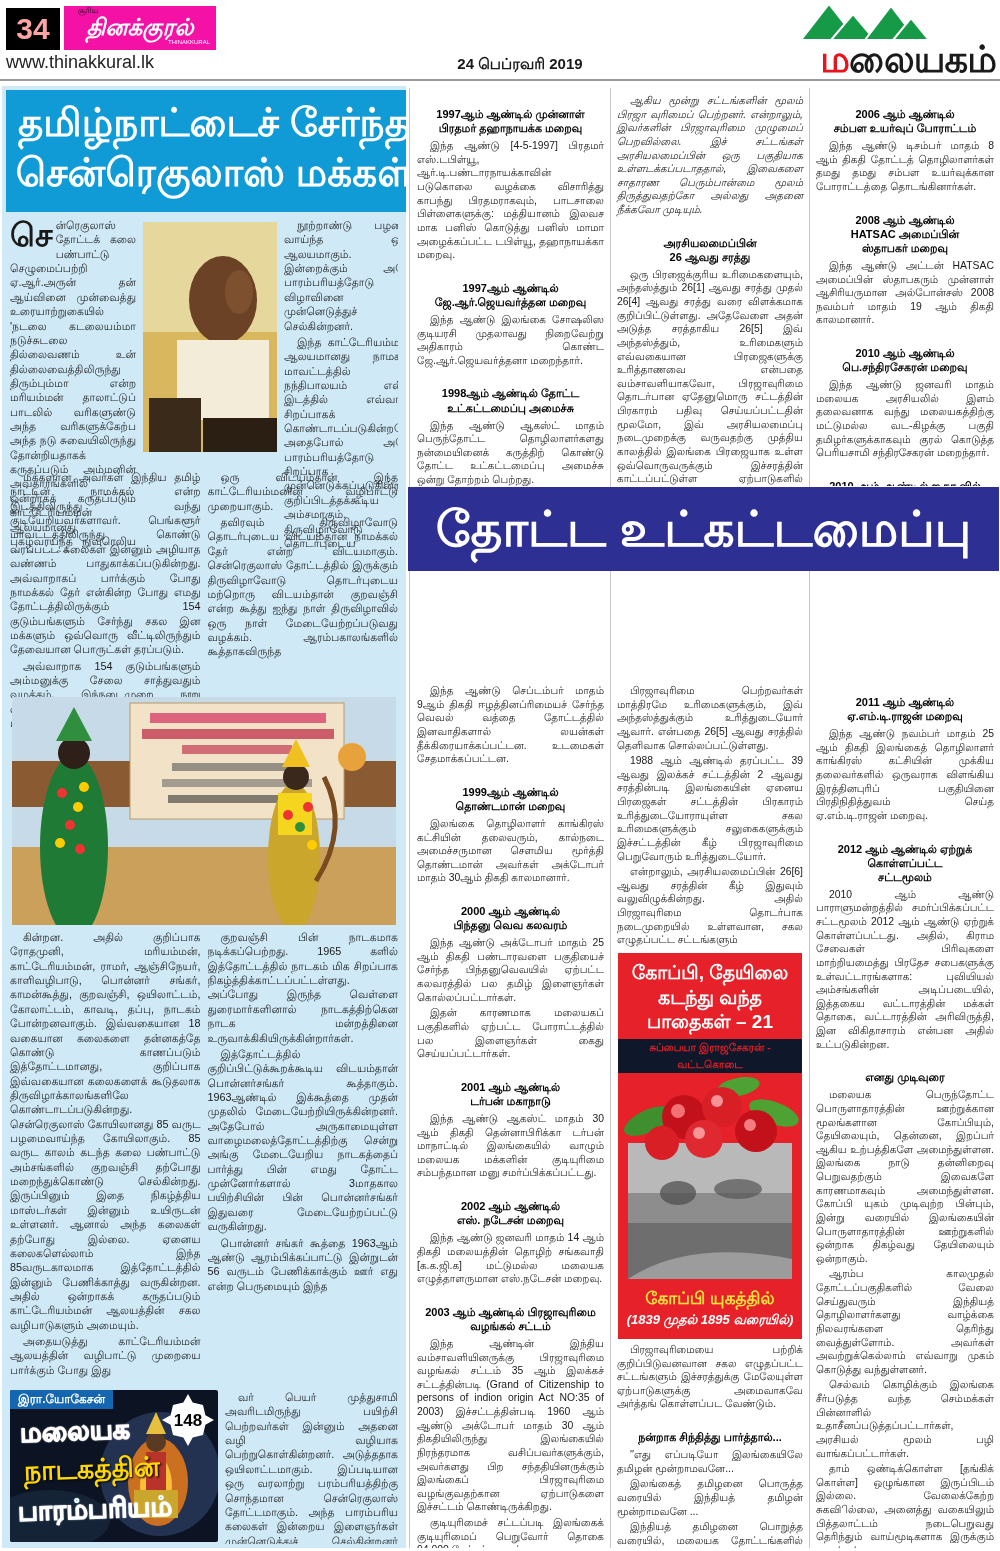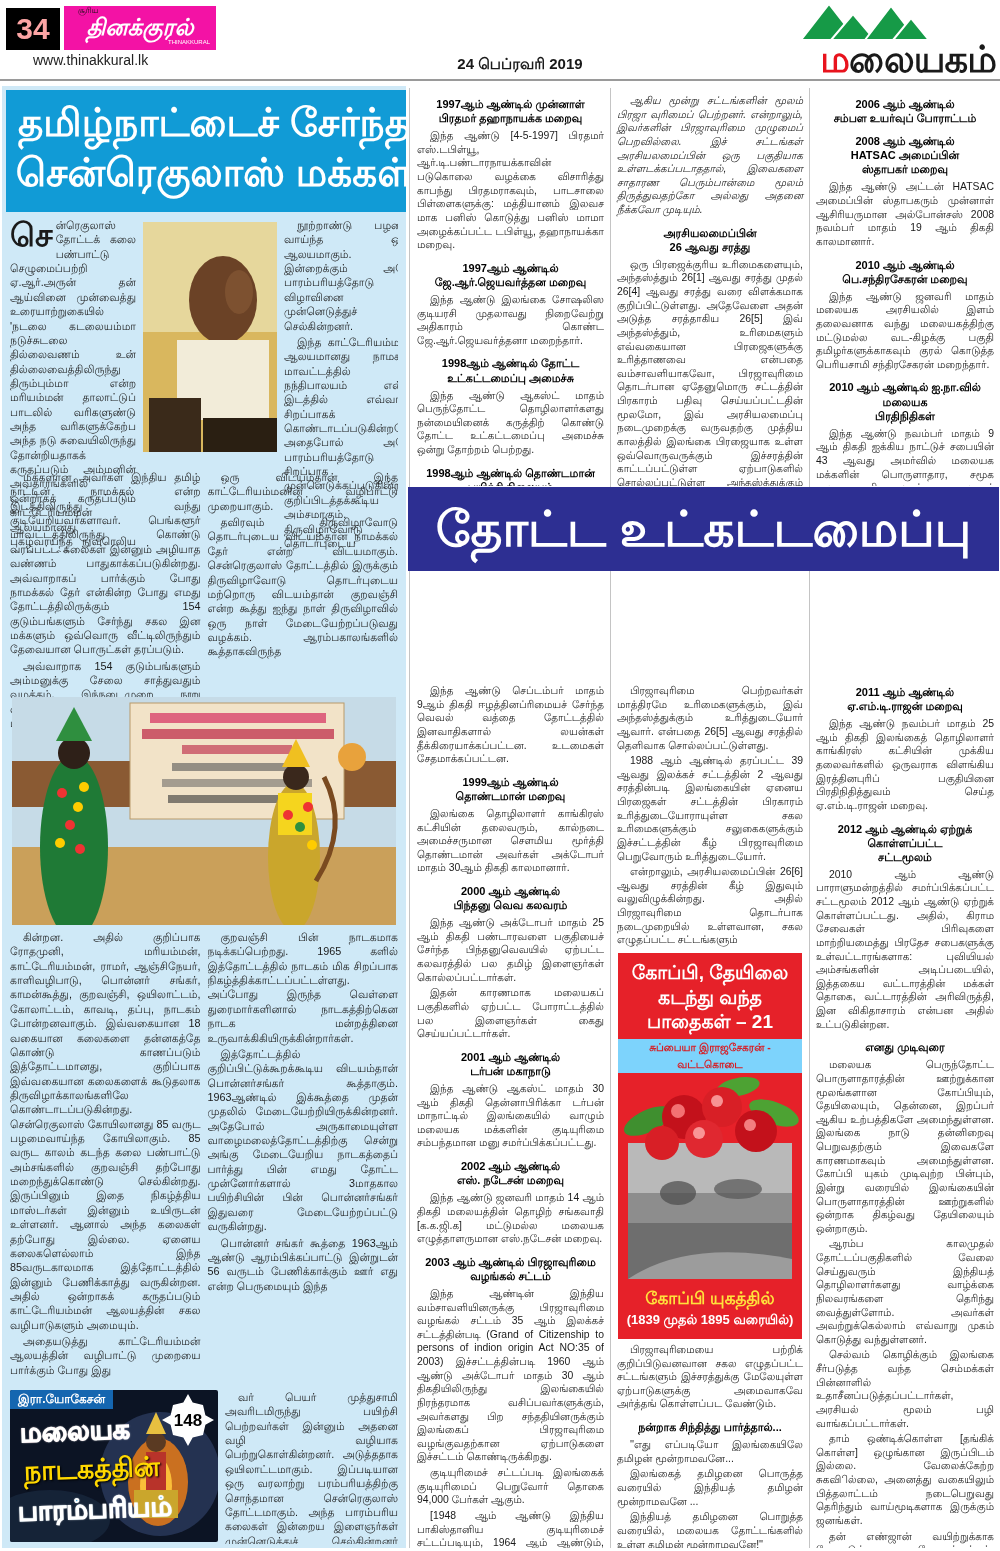--- a/index.html
+++ b/index.html
@@ -8,34 +8,34 @@
 
   
   #hdr{position:absolute;left:0;top:0;width:1000px;height:80px;}
   #pagenum{position:absolute;left:6px;top:8px;width:54px;height:42px;background:#000;color:#fca5a5;
            font-size:30px;font-weight:bold;text-align:center;line-height:42px;}
   #masthead{position:absolute;left:64px;top:6px;width:152px;height:44px;background:#f312a5;
             color:#fff;text-align:center;}
   #masthead .top{font-size:8px;color:#111;text-align:left;padding:1px 0 0 14px;line-height:8px;}
   #masthead .main{font-size:23px;font-weight:bold;font-style:italic;line-height:24px;}
   #masthead .sub{font-size:6px;line-height:7px;text-align:right;padding-right:6px;}
-  #site{position:absolute;left:6px;top:52px;font-size:14px;color:#222;margin-left:27px;}
+  #site{position:absolute;left:6px;top:52px;font-size:18px;color:#222;}
   #date{position:absolute;left:420px;top:55px;width:200px;text-align:center;font-size:15px;font-weight:bold;}
   #brand{position:absolute;right:4px;top:2px;width:215px;text-align:right;}
   #brand .mt{display:block;margin-right:18px;}
   #brand .word{font-size:37px;font-weight:bold;line-height:36px;letter-spacing:-1px;}
   #brand .word .m{color:#e8131d;}
   #hrule{position:absolute;left:0;top:79px;width:1000px;height:2px;background:#9a9a9a;}
 
   
   .vrule{position:absolute;top:88px;height:1460px;width:1px;background:#c4c4c4;}
 
   
   .sec-h{font-weight:bold;text-align:center;white-space:pre-line;font-size:11px;line-height:1.28;
-         margin:9px 0 4px 0;color:#000;}
+         margin:19px 0 4px 0;color:#000;}
   p.para{font-size:10.4px;line-height:1.31;text-align:justify;margin:0 0 2px 0;text-indent:13px;}
   .newscol{position:absolute;overflow:hidden;padding:0 4px;box-sizing:border-box;}
 
   
   #leftsec{position:absolute;left:2px;top:86px;width:404px;height:1462px;background:#cfe9f7;overflow:hidden;}
   #lhead{position:absolute;left:4px;top:4px;width:416px;height:122px;background:#119bd6;color:#fff;
          text-align:center;font-weight:bold;font-size:39px;line-height:1.28;padding-top:8px;box-sizing:border-box;}
   .lrow{position:absolute;left:8px;width:388px;display:flex;gap:7px;overflow:hidden;}
   .lcol{flex:1;overflow:hidden;}
   .lcol p.para{font-size:10.8px;line-height:1.33;}
@@ -61,24 +61,24 @@
   #banner{position:absolute;left:408px;top:487px;width:591px;height:181px;}
   #banner .bar1{height:84px;background:#2d2f92;color:#fff;font-weight:bold;font-size:49px;
                 text-align:center;line-height:84px;letter-spacing:0px;}
   #banner .bar2{margin-top:7px;height:86px;background:#f6821f;color:#e8262d;font-weight:bold;font-size:47px;
                 text-align:center;line-height:86px;-webkit-text-stroke:2px #fff;
                 text-shadow:-2px -2px 0 #fff,2px -2px 0 #fff,-2px 2px 0 #fff,2px 2px 0 #fff;}
 
   
   #coffee{width:184px;margin:6px auto 4px auto;background:#e62129;text-align:center;overflow:hidden;}
   #coffee .ct{color:#fff;font-weight:bold;font-size:19px;line-height:1.3;padding:8px 2px 4px 2px;}
-  #coffee .cby{background:#7dd3fc;color:#d61f26;font-weight:bold;font-size:10.5px;line-height:17px;}
+  #coffee .cby{background:#0f172a;color:#d61f26;font-weight:bold;font-size:10.5px;line-height:17px;}
   #coffee .cimg{display:block;}
   #coffee .cc1{color:#ffe23c;font-weight:bold;font-size:17px;padding-top:4px;}
-  #coffee .cc2{color:#fff;font-weight:bold;font-size:13px;padding:2px 0 10px 0;}
+  #coffee .cc2{color:#fff;font-weight:bold;font-size:13px;padding:2px 0 10px 0;font-style:italic;}
 </style>
 </head>
 <body>
 
 <div id="page">
 
   <div id="hdr">
     <div id="pagenum">34</div>
     <div id="masthead">
       <div class="top">சூரிய</div>
@@ -237,20 +237,21 @@
       </div>
     <div>
         <div class="sec-h">அரசியலமைப்பின்
 26 ஆவது சரத்து</div>
         <p class="para">ஒரு பிரஜைக்குரிய உரிமைகளையும், அந்தஸ்த்தும் 26[1] ஆவது சரத்து முதல் 26[4] ஆவது சரத்து வரை விளக்கமாக குறிப்பிட்டுள்ளது. அதேவேளை அதன் அடுத்த சரத்தாகிய 26[5] இவ் அந்தஸ்த்தும், உரிமைகளும் எவ்வகையான பிரஜைகளுக்கு உரித்தாணவை என்பதை வம்சாவளியாகவோ, பிரஜாவுரிமை தொடர்பான ஏதேனுமொரு சட்டத்தின் பிரகாரம் பதிவு செய்யப்பட்டதின் மூலமோ, இவ் அரசியலமைப்பு நடைமுறைக்கு வருவதற்கு முத்திய காலத்தில் இலங்கை பிரஜையாக உள்ள ஒவ்வொருவருக்கும் இச்சரத்தின் காட்டப்பட்டுள்ள ஏற்பாடுகளில் சொல்லப்பட்டுள்ள அந்தஸ்த்துக்கும் உரிமைகளுக்கும் உரித்துடையோராவார் என தெளிவுப்படுத்துகின்றது.</p>
       </div>
   </div>
   <div class="newscol" style="left:812px;top:88px;width:186px;height:398px;">
       <div class="sec-h">2006 ஆம் ஆண்டில்
 சம்பள உயர்வுப் போராட்டம்</div>
+      <p class="para">இந்த ஆண்டு டிசம்பர் மாதம் 8 ஆம் திகதி தோட்டத் தொழிலாளர்கள் தமது தமது சம்பள உயர்வுக்கான போராட்டத்தை தொடங்கினார்கள்.</p>
       <div class="sec-h">2008 ஆம் ஆண்டில்
 HATSAC அமைப்பின்
 ஸ்தாபகர் மறைவு</div>
       <p class="para">இந்த ஆண்டு அட்டன் HATSAC அமைப்பின் ஸ்தாபகரும் முன்னாள் ஆசிரியருமான அல்போன்சஸ் 2008 நவம்பர் மாதம் 19 ஆம் திகதி காலமானார்.</p>
       <div class="sec-h">2010 ஆம் ஆண்டில்
 பெ.சந்திரசேகரன் மறைவு</div>
       <p class="para">இந்த ஆண்டு ஜனவரி மாதம் மலையக அரசியலில் இளம் தலைவனாக வந்து மலையகத்திற்கு மட்டுமல்ல வட-கிழக்கு பகுதி தமிழர்களுக்காகவும் குரல் கொடுத்த பெரியசாமி சந்திரசேகரன் மறைந்தார்.</p>
       <div class="sec-h">2010 ஆம் ஆண்டில் ஐ.நா.வில் மலையக
 பிரதிநிதிகள்</div>
       <p class="para">இந்த ஆண்டு நவம்பர் மாதம் 9 ஆம் திகதி ஐக்கிய நாட்டுச் சபையின் 43 ஆவது அமர்வில் மலையக மக்களின் பொருளாதார, சமூக கலாசார, உரிமைகளுக்காக மலையகத் தமிழர்களின் பிரதிநிதிகள் முதன் முதலாக பங்கேற்றனர்.</p>

